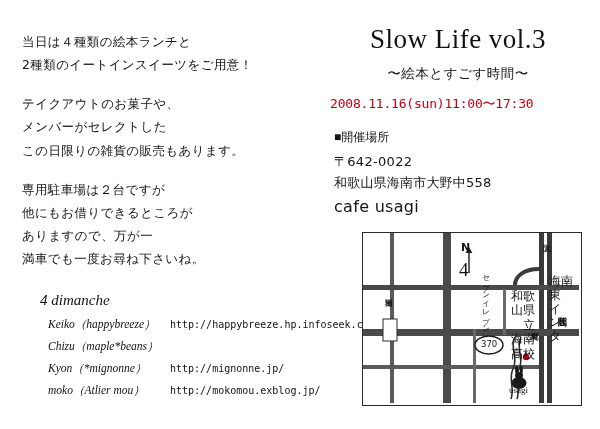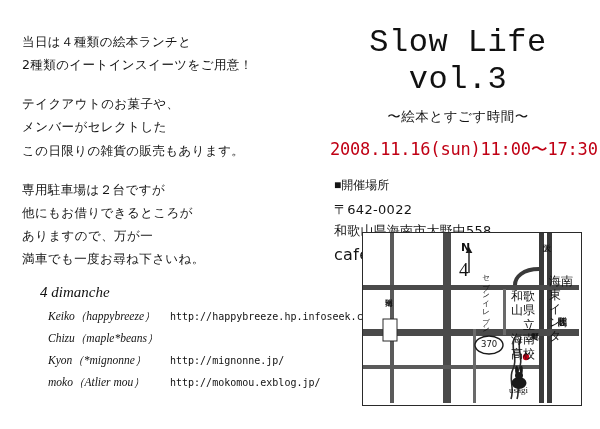--- a/index.html
+++ b/index.html
@@ -31,21 +31,21 @@
   }
   .jp-block {
     font-family: "DejaVu Sans", sans-serif;
     font-size: 12.5px;
     line-height: 1.85;
     color: #141414;
     letter-spacing: 0.4px;
   }
   .jp-block.b1 { margin-bottom: 16px; }
   .jp-block.b2 { margin-bottom: 16px; }
-  .jp-block.b3 { margin-bottom: 14px; }
+  .jp-block.b3 { margin-bottom: 22px; }
   .jp-line { white-space: nowrap; }
 
   .contacts-title {
     font-family: "Liberation Serif", serif;
     font-style: italic;
     font-size: 15px;
     margin: 10px 0 8px 18px;
     color: #111;
   }
   .contact-row {
@@ -73,39 +73,39 @@
   }
 
   
   .right-col {
     position: absolute;
     left: 330px;
     top: 24px;
     width: 256px;
   }
   .title-main {
-    font-family: Liberation Mono, monospace;
-    font-size: 32px;
+    font-family: Liberation Serif, serif;
+    font-size: 27px;
     text-align: center;
     letter-spacing: 0.5px;
     color: #111;
     margin-bottom: 10px;
   }
   .title-sub {
     font-family: "DejaVu Sans", sans-serif;
     font-size: 13.5px;
     text-align: center;
     color: #141414;
     letter-spacing: 0.5px;
     margin-bottom: 12px;
   }
   .date-line {
     font-family: "DejaVu Sans Mono", monospace;
-    font-size: 17px;
-    text-align: right;
+    font-size: 13px;
+    text-align: left;
     color: #c00014;
     letter-spacing: -0.2px;
     margin-bottom: 16px;
     white-space: nowrap;
   }
   .venue-head {
     font-family: Liberation Sans, sans-serif;
     font-size: 12px;
     color: #141414;
     margin-bottom: 7px;

